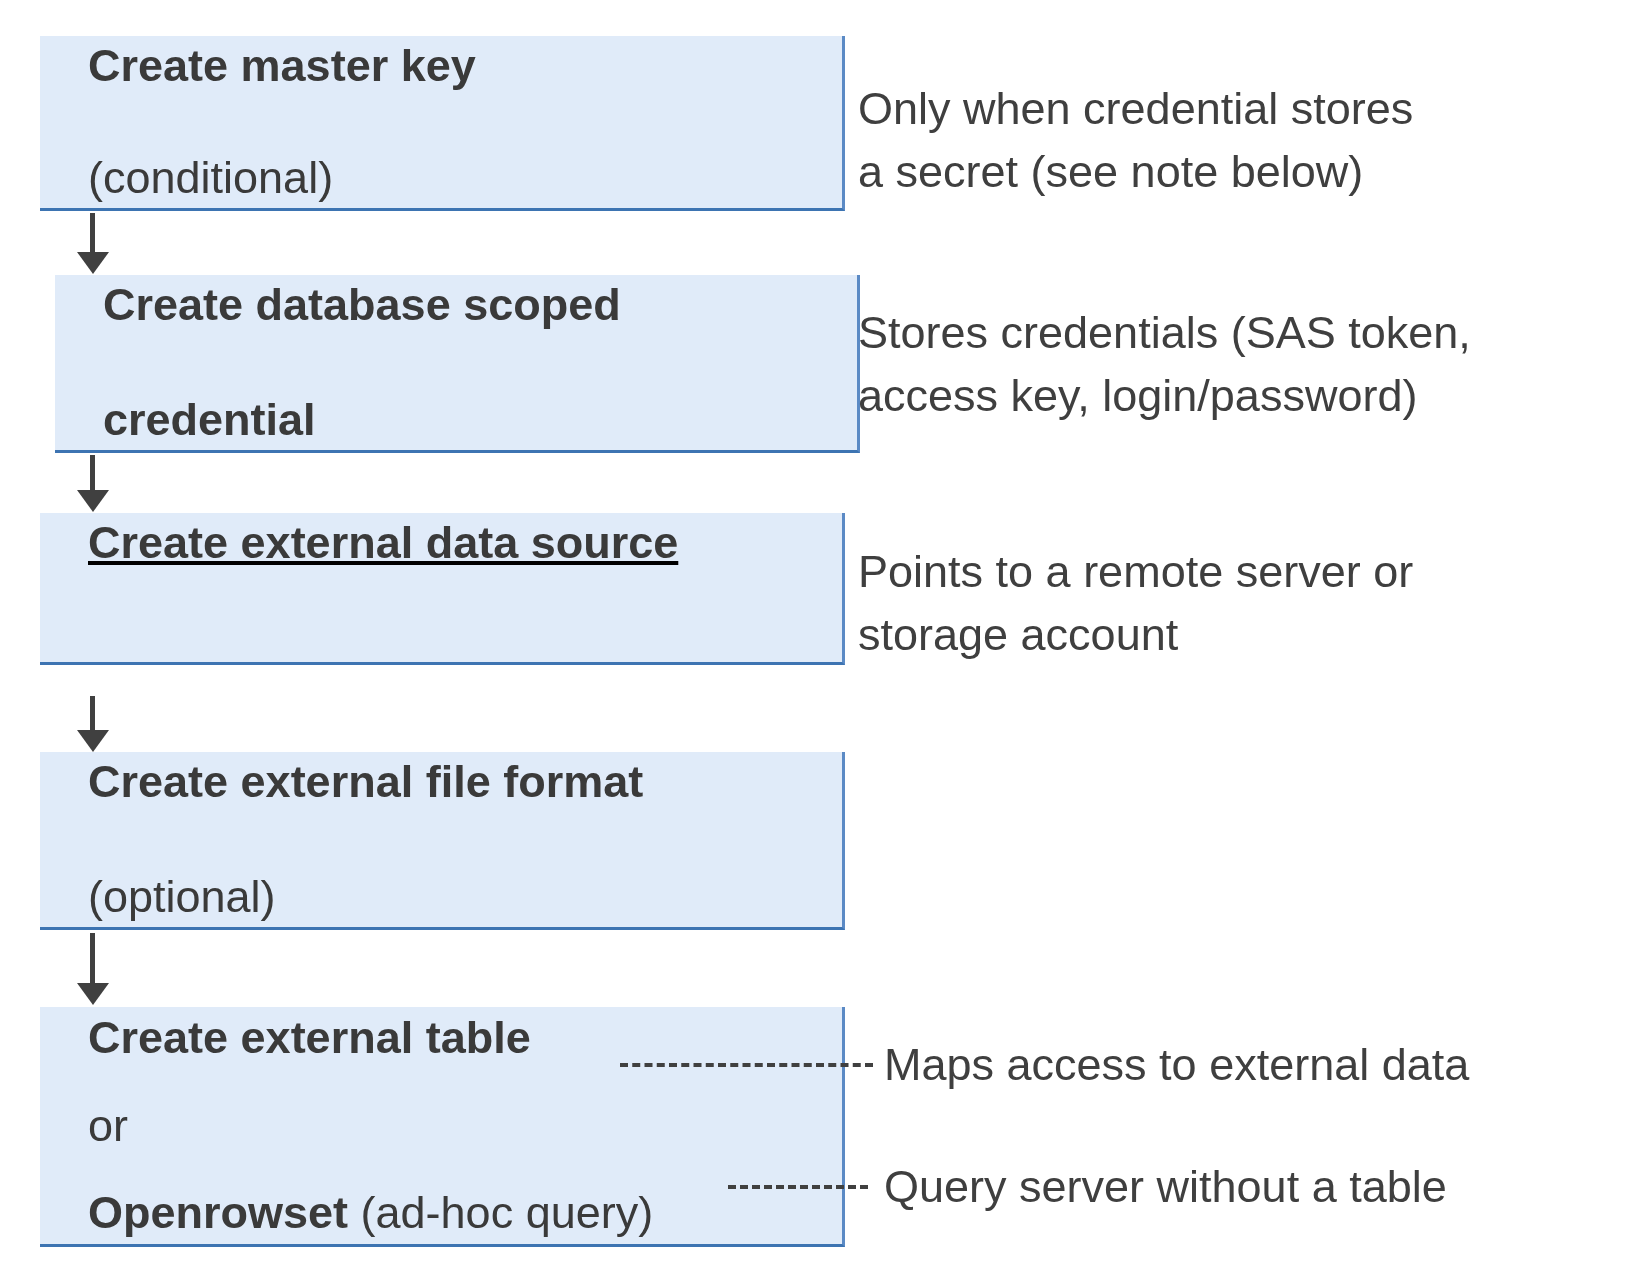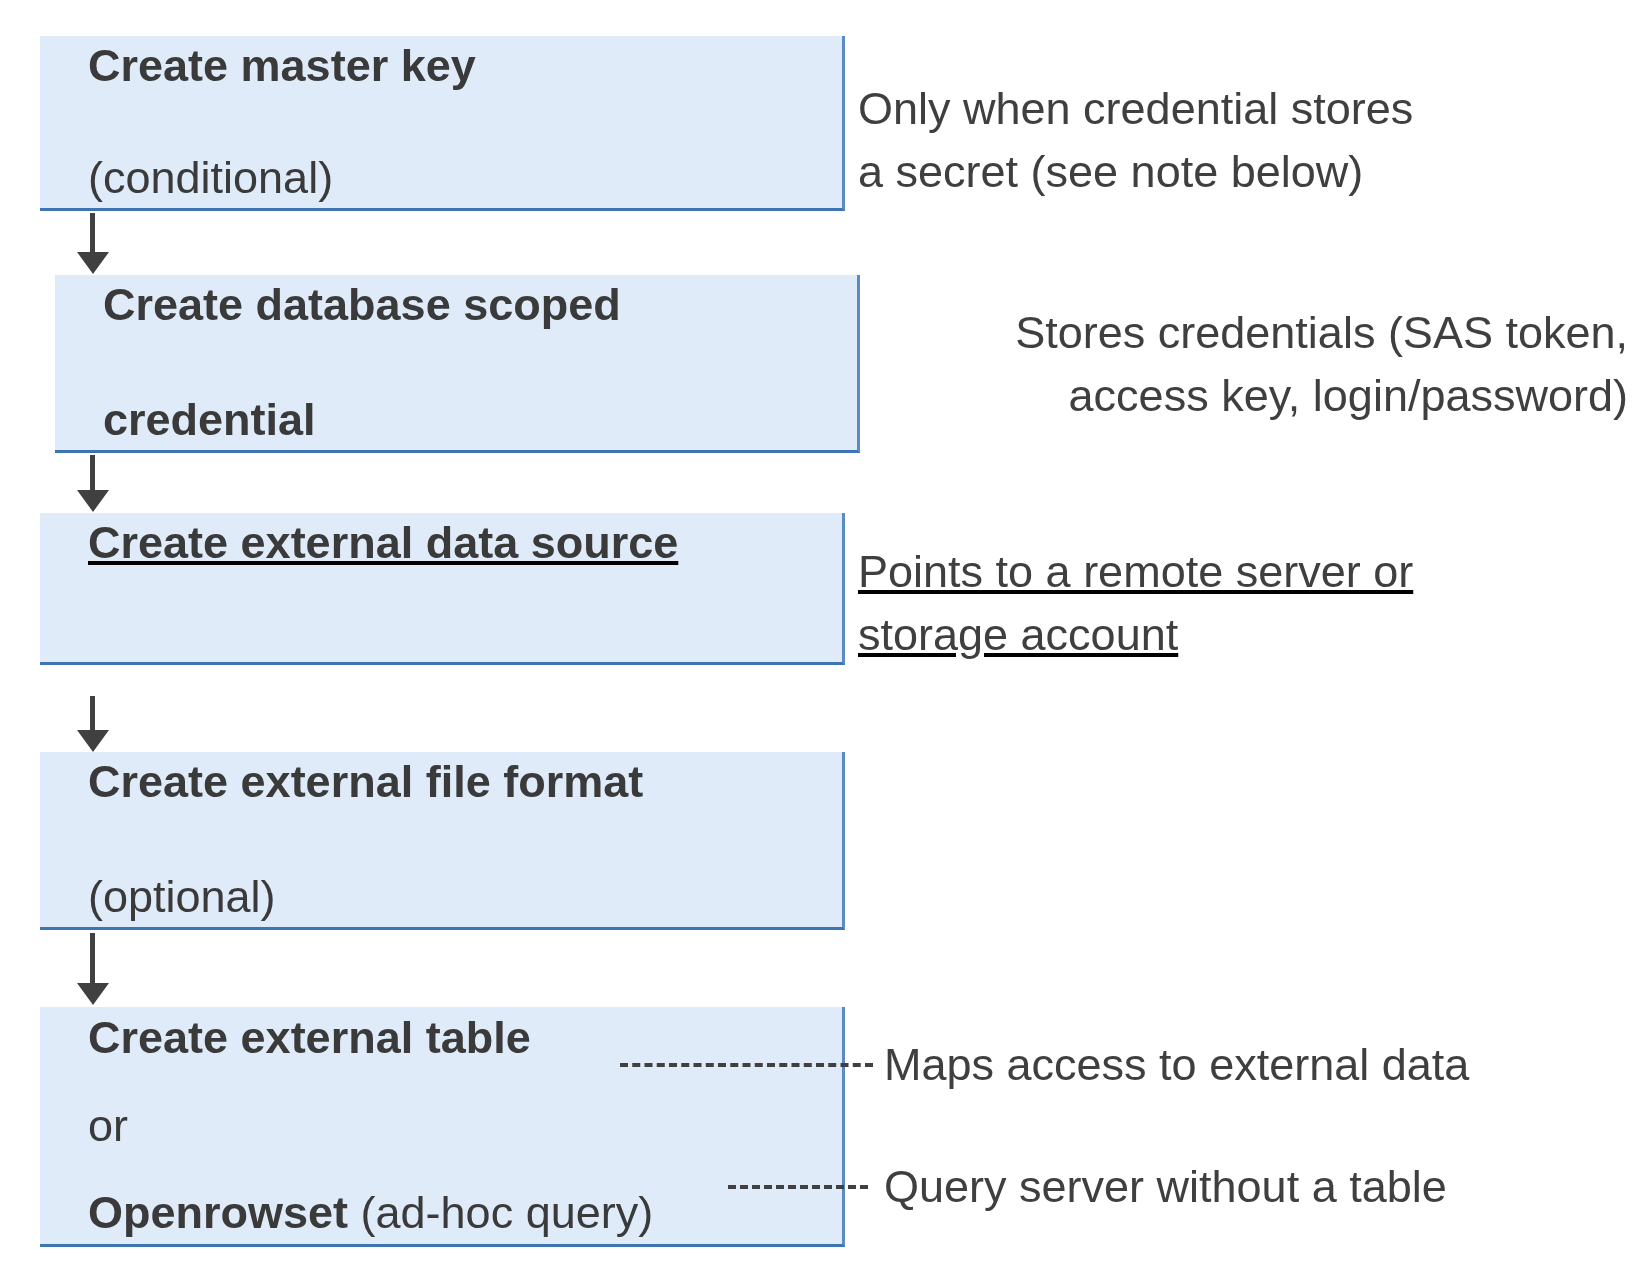--- a/index.html
+++ b/index.html
@@ -90,35 +90,35 @@
   <div class="flow-arrow" style="top:213px;height:61px;">
     <div class="shaft"></div>
     <div class="head"></div>
   </div>
 
   <div class="step-box" style="top:275px;height:178px;margin-left:15px;">
     <div class="step-line bold">Create database scoped</div>
     <div class="step-line bold">credential</div>
   </div>
 
-  <div class="note-block" style="top:275px;height:178px;align-items:flex-end;">
+  <div class="note-block" style="top:275px;height:178px;">
     <div class="note-line">Stores credentials (SAS token,</div>
     <div class="note-line">access key, login/password)</div>
   </div>
 
   <div class="flow-arrow" style="top:455px;height:57px;">
     <div class="shaft"></div>
     <div class="head"></div>
   </div>
 
   <div class="step-box" style="top:513px;height:152px;text-decoration:underline;">
     <div class="step-line bold">Create external data source</div>
   </div>
 
-  <div class="note-block" style="top:513px;height:180px;text-decoration:underline;">
+  <div class="note-block" style="top:513px;height:180px;">
     <div class="note-line">Points to a remote server or</div>
     <div class="note-line">storage account</div>
   </div>
 
   <div class="flow-arrow" style="top:696px;height:56px;">
     <div class="shaft"></div>
     <div class="head"></div>
   </div>
 
   <div class="step-box" style="top:752px;height:178px;">

